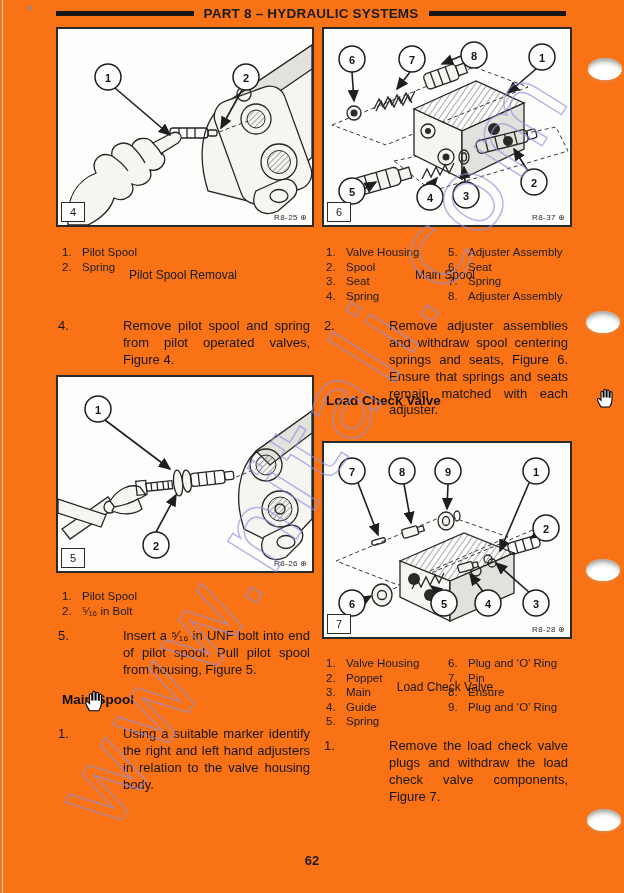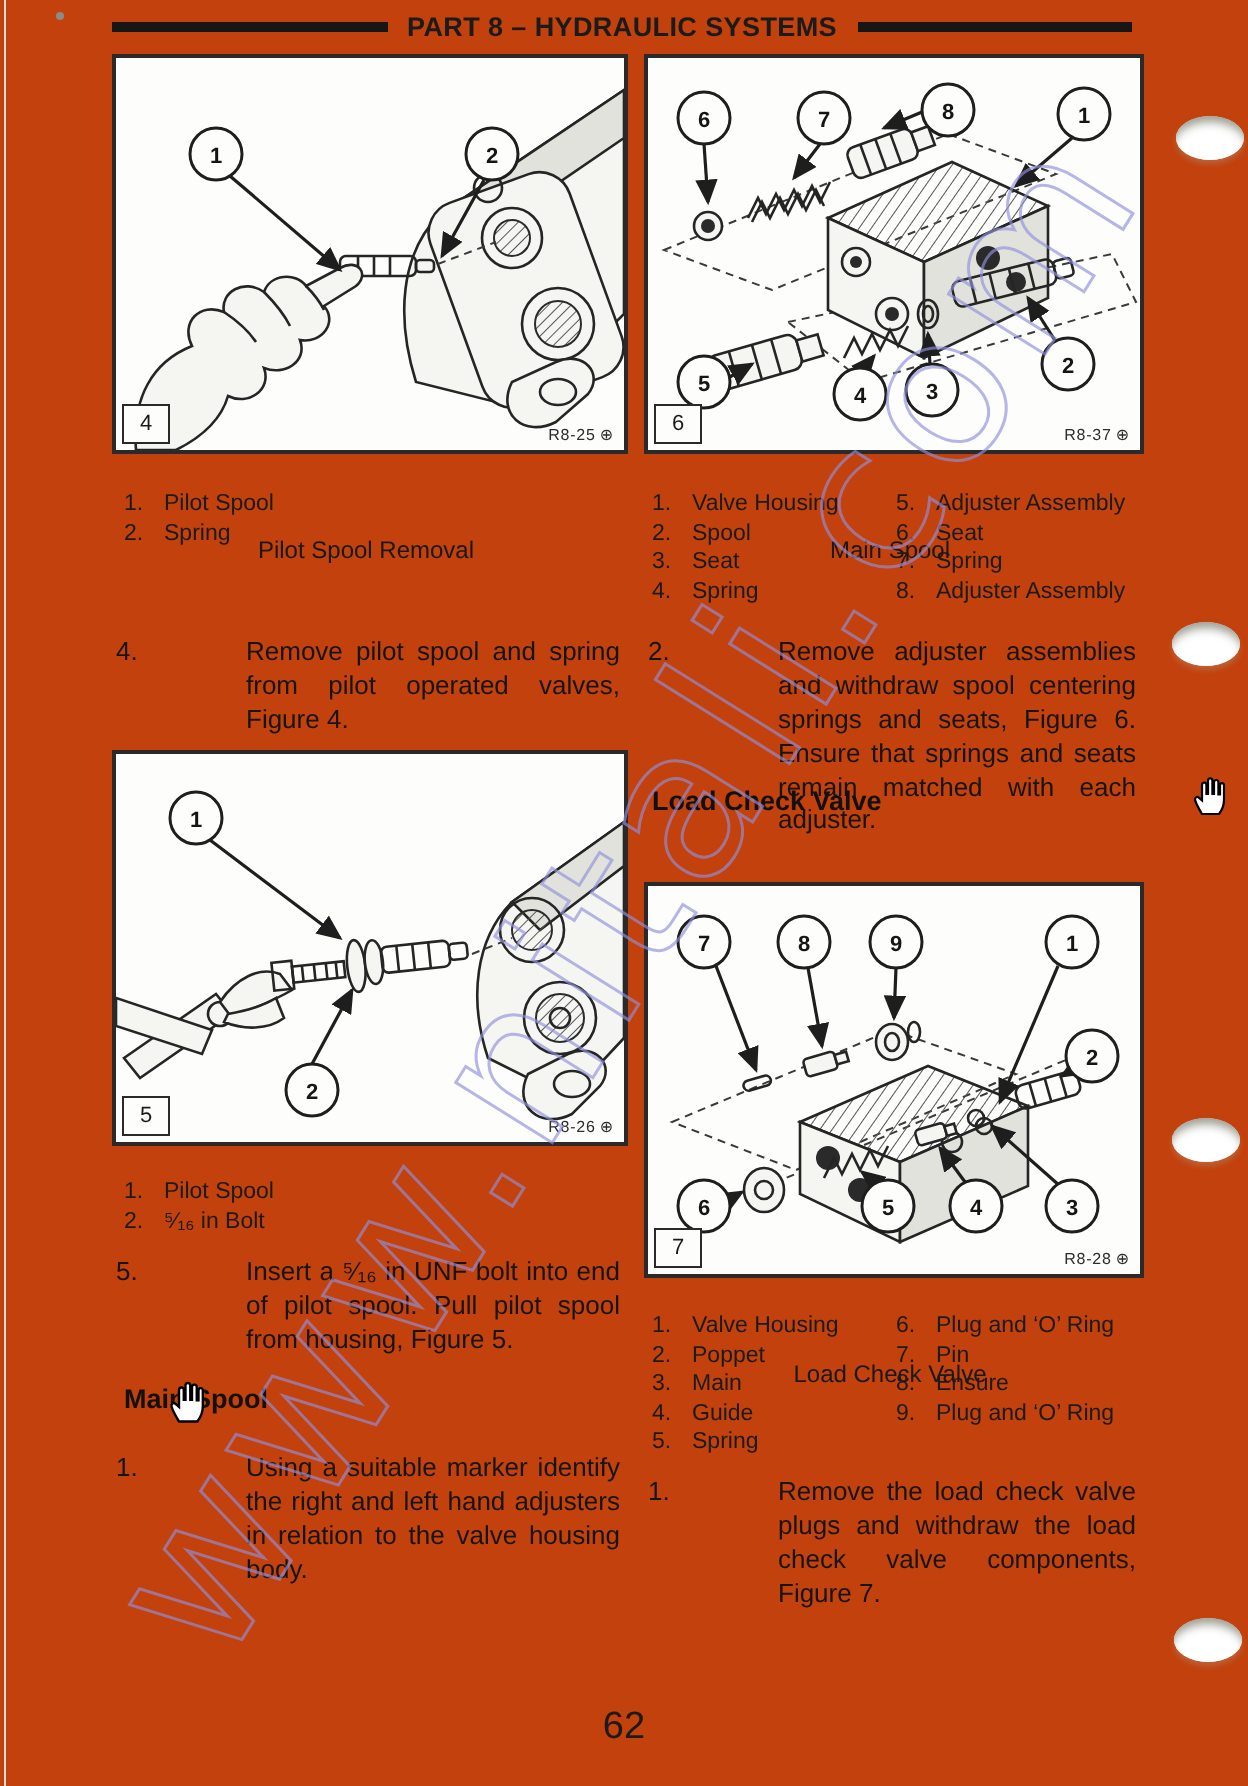--- a/index.html
+++ b/index.html
@@ -1,18 +1,18 @@
 <!DOCTYPE html>
 <html><head>
 <meta charset="utf-8">
 <style>
   html,body{margin:0;padding:0;background:#e8e8e4;}
   .page{
     position:relative;width:624px;height:893px;margin:0 auto;
-    background:#c2410c;overflow:hidden;
+    background:#f97316;overflow:hidden;
     font-family:"Liberation Sans","DejaVu Sans",sans-serif;color:#1b1b1b;
   }
   .scan-edge{position:absolute;left:2px;top:0;bottom:0;width:1px;background:#dcdcd4;}
   .scan-speck{position:absolute;left:28px;top:6px;width:4px;height:4px;border-radius:50%;background:#8b8b85;}
 
   
   .hdr{position:absolute;top:4px;left:56px;width:510px;height:18px;display:flex;align-items:center;}
   .hdr-bar{height:5px;background:#161616;flex:1;}
   .hdr-title{padding:0 10px;font-weight:700;font-size:13.5px;letter-spacing:.2px;white-space:nowrap;}
 
@@ -48,21 +48,21 @@
 
   
   .step{position:absolute;display:flex;font-size:13px;color:#151515;}
   .step-no{width:24px;flex:none;}
   .step-body{flex:1;text-align:justify;line-height:1.3;margin-left:41px;}
   .side-head{position:absolute;font-weight:700;font-size:13.5px;color:#111;}
   .note-p{position:absolute;font-size:13px;line-height:1.33;text-align:justify;color:#151515;}
   .note-label{font-weight:700;}
   .note-text{font-style:italic;}
 
-  .pageno{position:absolute;top:853px;left:0;width:624px;text-align:center;font-weight:400;font-size:19px;}
+  .pageno{position:absolute;top:853px;left:0;width:624px;text-align:center;font-weight:700;font-size:13px;}
 
   
   .watermark{position:absolute;left:0;top:0;width:624px;height:893px;z-index:5;pointer-events:none;}
 
   
   .bump{
     position:absolute;width:34px;height:22px;border-radius:50%;background:#fff;z-index:6;
     box-shadow:inset 0 5px 5px -2px rgba(125,125,112,.75), inset 0 -2px 2px rgba(255,255,255,.9), 0 2px 3px rgba(180,180,168,.3);
   }
   

